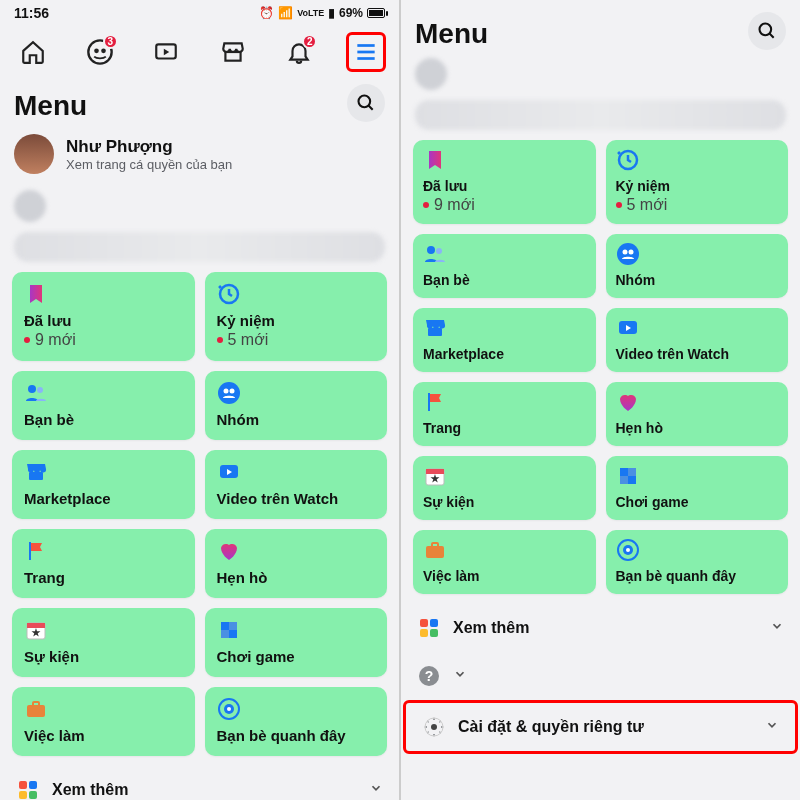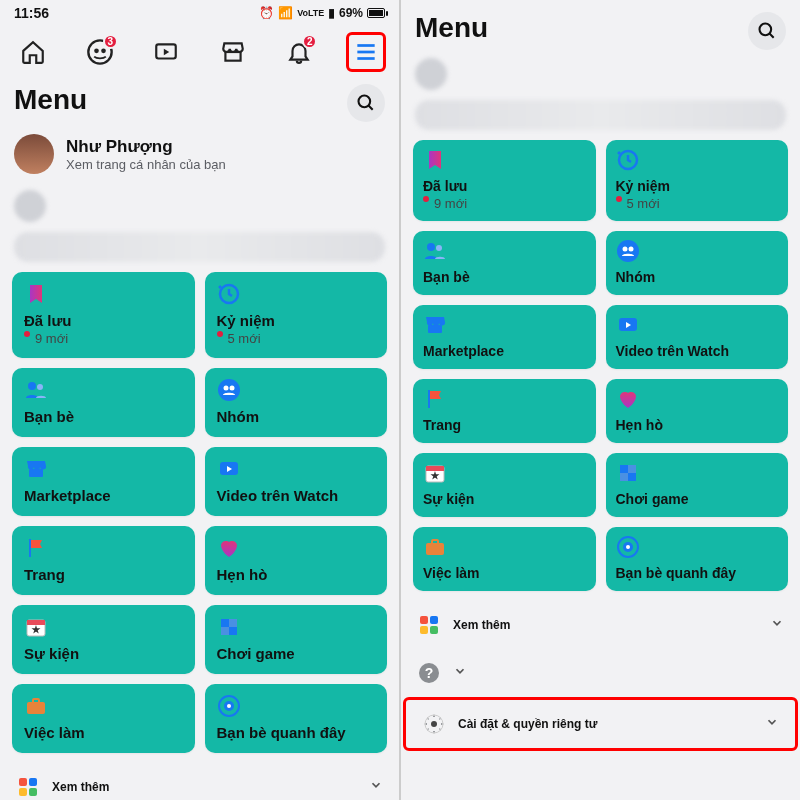--- a/index.html
+++ b/index.html
@@ -48,21 +48,21 @@
   .tab { width: 40px; height: 40px; display:flex; align-items:center; justify-content:center; position:relative; }
   .badge {
     position: absolute; top: 2px; right: 2px;
     background: #e41e3f; color:#fff; font-size:10px; font-weight:700;
     min-width:15px; height:15px; border-radius:8px; display:flex; align-items:center; justify-content:center;
     border:2px solid #f2f2f4;
   }
   .hlbox { border: 3px solid #f00; border-radius: 6px; }
 
   
-  .menu-header { display:flex; align-items:flex-start; justify-content:space-between; padding: 6px 14px 2px; gap: 24px; }
+  .menu-header { display:flex; align-items:flex-end; justify-content:space-between; padding: 6px 14px 2px; gap: 24px; }
   .menu-title { font-size: 28px; font-weight: 800; color:#111; }
   .search-btn {
     width:38px; height:38px; border-radius:50%; background:#e6e7ea;
     display:flex; align-items:center; justify-content:center;
   }
 
   
   .profile-row { display:flex; align-items:center; gap:12px; padding: 10px 14px; }
   .avatar { width:40px; height:40px; border-radius:50%; background: linear-gradient(#7b4b3a,#c08060); }
   .profile-name { font-weight:700; font-size:17px; color:#111; }
@@ -71,39 +71,39 @@
   .blur-row {
     margin: 6px 14px 10px; height: 30px;
     background: linear-gradient(90deg,#dedfe3 0%, #e9eaec 50%, #dedfe3 100%);
     border-radius: 14px; filter: blur(2px);
   }
   .blur-chip { width:32px; height:32px; border-radius:50%; background:#cfd1d6; margin: 6px 14px 0; filter: blur(2px); display:inline-block;}
 
   
   .grid { display:grid; grid-template-columns: 1fr 1fr; gap:10px; padding: 0 12px; }
   .card {
-    background:#14b8a6; border-radius:10px; padding:10px 12px 12px;
+    background:#86efac; border-radius:10px; padding:10px 12px 12px;
     box-shadow: 0 1px 2px rgba(0,0,0,.05);
     min-height: 64px;
     display:flex; flex-direction:column; justify-content:space-between;
   }
   .card.small { min-height: 58px; padding: 8px 10px 10px;}
   .card .cicon { width:24px; height:24px; }
   .card .label { font-size:15px; font-weight:600; color:#111; margin-top:6px; }
   .card.small .label { font-size:14px; }
-  .card .sub { font-size:13px; color:#444; display:flex; align-items:flex-start; gap:5px; margin-top:2px;}
+  .card .sub { font-size:16px; color:#444; display:flex; align-items:center; gap:5px; margin-top:2px;}
   .dot { width:6px;height:6px;border-radius:50%; background:#e41e3f;}
 
   
   .listrow {
     display:flex; align-items:center; gap:12px;
     padding: 12px 16px; background:#f2f2f4;
   }
   .listrow .ricon { width:24px; height:24px; flex-shrink:0;}
-  .listrow .rlabel { flex:1; font-size:12px; font-weight:600; color:#111;}
+  .listrow .rlabel { flex:1; font-size:16px; font-weight:600; color:#111;}
   .listrow .chev { color:#555; }
   .listrow.hl { border:3px solid #f00; border-radius:6px; margin:0 2px;}
 
   .scroll { overflow-y:hidden; flex:1;}
 
   
   .icn { display:block; }
 </style>
 </head>
 <body>
@@ -173,21 +173,21 @@
           <circle cx="10" cy="10" r="7"></circle>
           <line x1="20" y1="20" x2="15" y2="15"></line>
         </svg>
     </div>
   </div>
 
   <div class="profile-row">
     <div class="avatar"></div>
     <div>
       <div class="profile-name">Như Phượng</div>
-      <div class="profile-sub">Xem trang cá nhân của bạn</div>
+      <div class="profile-sub">Xem trang cá quyền của bạn</div>
     </div>
   </div>
 
   <div><span class="blur-chip"></span></div>
   <div class="blur-row"></div>
 
   <div class="scroll">
     <div class="grid" id="grid-left">
         <div class="card">
           <div class="cicon"><svg width="24" height="24" viewBox="0 0 24 24">

